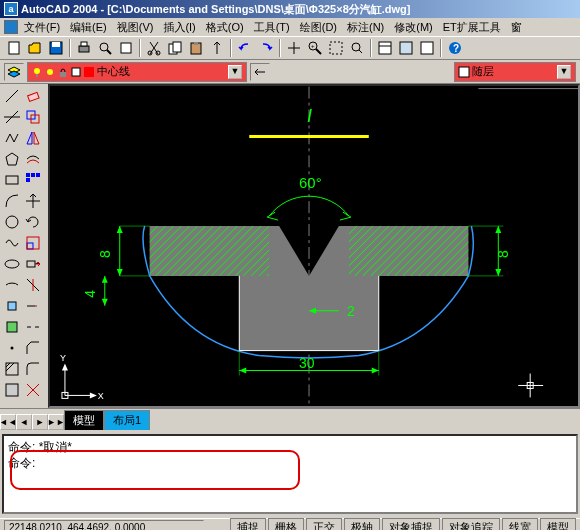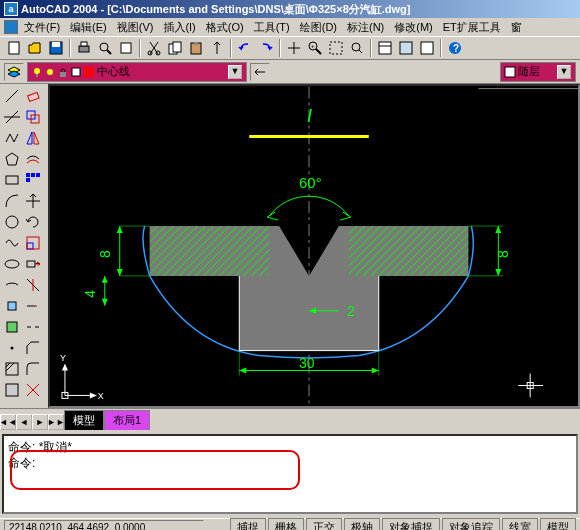--- a/index.html
+++ b/index.html
@@ -8,31 +8,31 @@
 .titlebar-icon { width: 14px; height: 14px; background: #1e7bc8; border: 1px solid #fff; margin-right: 3px; display: flex; align-items: center; justify-content: center; color: #fff; font-size: 9px; font-weight: bold; }
 .titlebar-text { color: #fff; font-weight: bold; font-size: 11px; text-align: right; }
 .menubar { background: #d4d0c8; height: 18px; display: flex; align-items: center; padding: 0 4px; gap: 2px; }
 .menu-icon { width: 14px; height: 14px; background: #1e7bc8; border: 1px solid #666; }
 .menu-item { padding: 1px 4px; cursor: pointer; }
 .toolbar { background: #d4d0c8; height: 24px; display: flex; align-items: center; padding: 2px 4px; gap: 1px; border-top: 1px solid #fff; border-bottom: 1px solid #808080; }
 .tool-btn { width: 20px; height: 20px; border: 1px solid transparent; display: flex; align-items: center; justify-content: center; cursor: pointer; }
 .tool-sep { width: 2px; height: 18px; border-left: 1px solid #808080; border-right: 1px solid #fff; margin: 0 2px; }
 .secondbar { background: #d4d0c8; height: 24px; display: flex; align-items: center; padding: 2px 4px; gap: 3px; border-bottom: 1px solid #808080; }
 .layer-toggle { width: 20px; height: 18px; border: 1px inset #d4d0c8; display: flex; align-items: center; justify-content: center; }
-.layer-combo { height: 20px; border: 1px solid #808080; background: #be185d; display: flex; align-items: center; padding: 0 4px; gap: 3px; }
+.layer-combo { height: 20px; border: 1px solid #808080; background: #ef4444; display: flex; align-items: center; padding: 0 4px; gap: 3px; }
 .combo-arrow { width: 14px; height: 14px; background: #d4d0c8; border: 1px outset #fff; margin-left: auto; text-align: center; font-size: 9px; }
 .main { display: flex; height: 324px; }
 .left-tools { width: 48px; background: #d4d0c8; display: flex; flex-wrap: wrap; padding: 2px; gap: 1px; align-content: flex-start; }
 .lt-btn { width: 20px; height: 20px; display: flex; align-items: center; justify-content: center; cursor: pointer; }
 .canvas-area { flex: 1; background: #000; position: relative; border: 2px inset #808080; }
 .canvas-inner { position: absolute; inset: 0; }
 .tabs { height: 22px; background: #d4d0c8; display: flex; align-items: end; border-top: 1px solid #808080; }
 .tab-nav { display: flex; gap: 0; }
 .tab-nav-btn { width: 16px; height: 16px; background: #d4d0c8; border: 1px outset #fff; font-size: 9px; display: flex; align-items: center; justify-content: center; }
-.tab { padding: 2px 8px; background: #d946ef; border: 1px solid #808080; border-bottom: none; font-size: 11px; }
+.tab { padding: 2px 8px; background: #0ea5e9; border: 1px solid #808080; border-bottom: none; font-size: 11px; }
 .tab.active { background: #000; color: #fff; }
 .command-area { height: 80px; background: #fff; border: 2px inset #808080; margin: 4px 2px; padding: 4px; font-family: monospace; font-size: 12px; position: relative; line-height: 1.3; }
 .red-box { position: absolute; border: 2px solid #d00; border-radius: 10px; left: 6px; top: 14px; width: 290px; height: 40px; }
 .statusbar { height: 18px; background: #d4d0c8; display: flex; align-items: center; padding: 0 4px; gap: 2px; border-top: 1px solid #fff; }
 .status-coord { width: 200px; font-size: 10px; border: 1px inset #d4d0c8; padding: 1px 4px; }
 .status-btn { padding: 1px 6px; border: 1px solid #808080; font-size: 11px; background: #d4d0c8; }
 svg { overflow: visible; }
 </style>
 </head>
 <body>
@@ -205,21 +205,21 @@
       </svg>
     <span>中心线</span>
     <div class="combo-arrow">▼</div>
   </div>
   <div class="layer-toggle">
       <svg width="14" height="14">
         <path d="M2 7 L12 7 M2 7 L5 4 M2 7 L5 10" stroke="#000" fill="none"></path>
       </svg>
     </div>
   <div style="flex:1"></div>
-  <div class="layer-combo" style="width:76px">
+  <div class="layer-combo" style="width:122px">
     <svg width="10" height="10">
         <rect x="0" y="0" width="10" height="10" fill="#fff" stroke="#000"></rect>
       </svg>
     <span>随层</span>
     <div class="combo-arrow">▼</div>
   </div>
 </div>
 
 <div class="main">
   <div class="left-tools">

